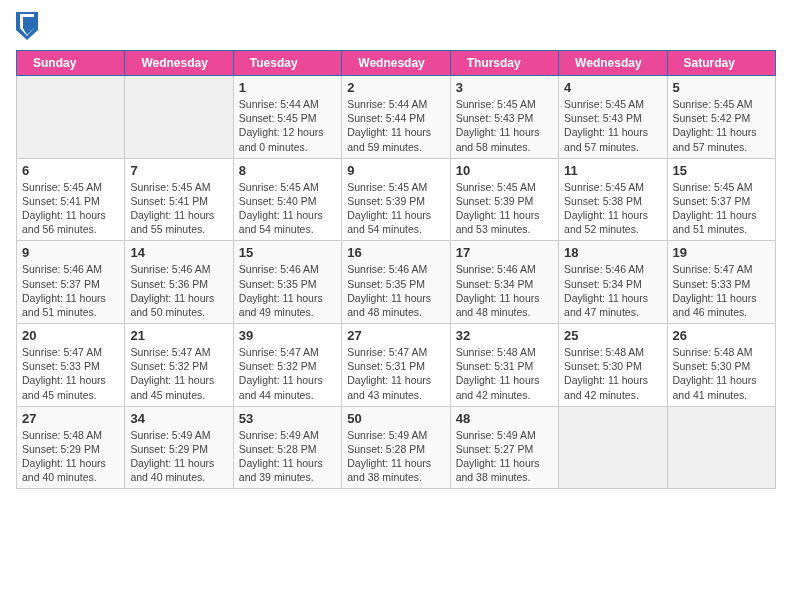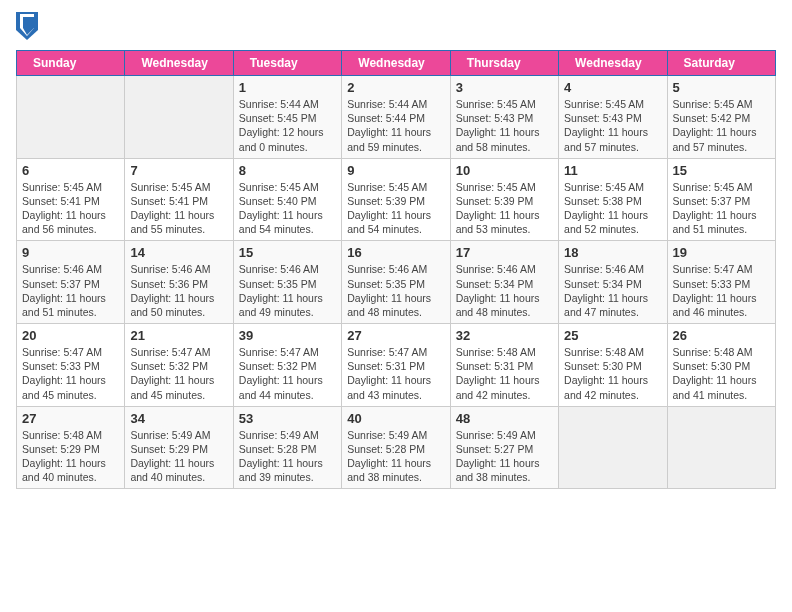--- a/index.html
+++ b/index.html
@@ -257,21 +257,21 @@
           </td>
           <td>
             <span class="day-number">34</span>
             <div class="day-detail">Sunrise: 5:49 AM<br>Sunset: 5:29 PM<br>Daylight: 11 hours and 40 minutes.</div>
           </td>
           <td>
             <span class="day-number">53</span>
             <div class="day-detail">Sunrise: 5:49 AM<br>Sunset: 5:28 PM<br>Daylight: 11 hours and 39 minutes.</div>
           </td>
           <td>
-            <span class="day-number">40</span>
+            <span class="day-number">50</span>
             <div class="day-detail">Sunrise: 5:49 AM<br>Sunset: 5:28 PM<br>Daylight: 11 hours and 38 minutes.</div>
           </td>
           <td>
             <span class="day-number">48</span>
             <div class="day-detail">Sunrise: 5:49 AM<br>Sunset: 5:27 PM<br>Daylight: 11 hours and 38 minutes.</div>
           </td>
           <td class="empty-cell"></td>
           <td class="empty-cell"></td>
         </tr>
       </tbody>

